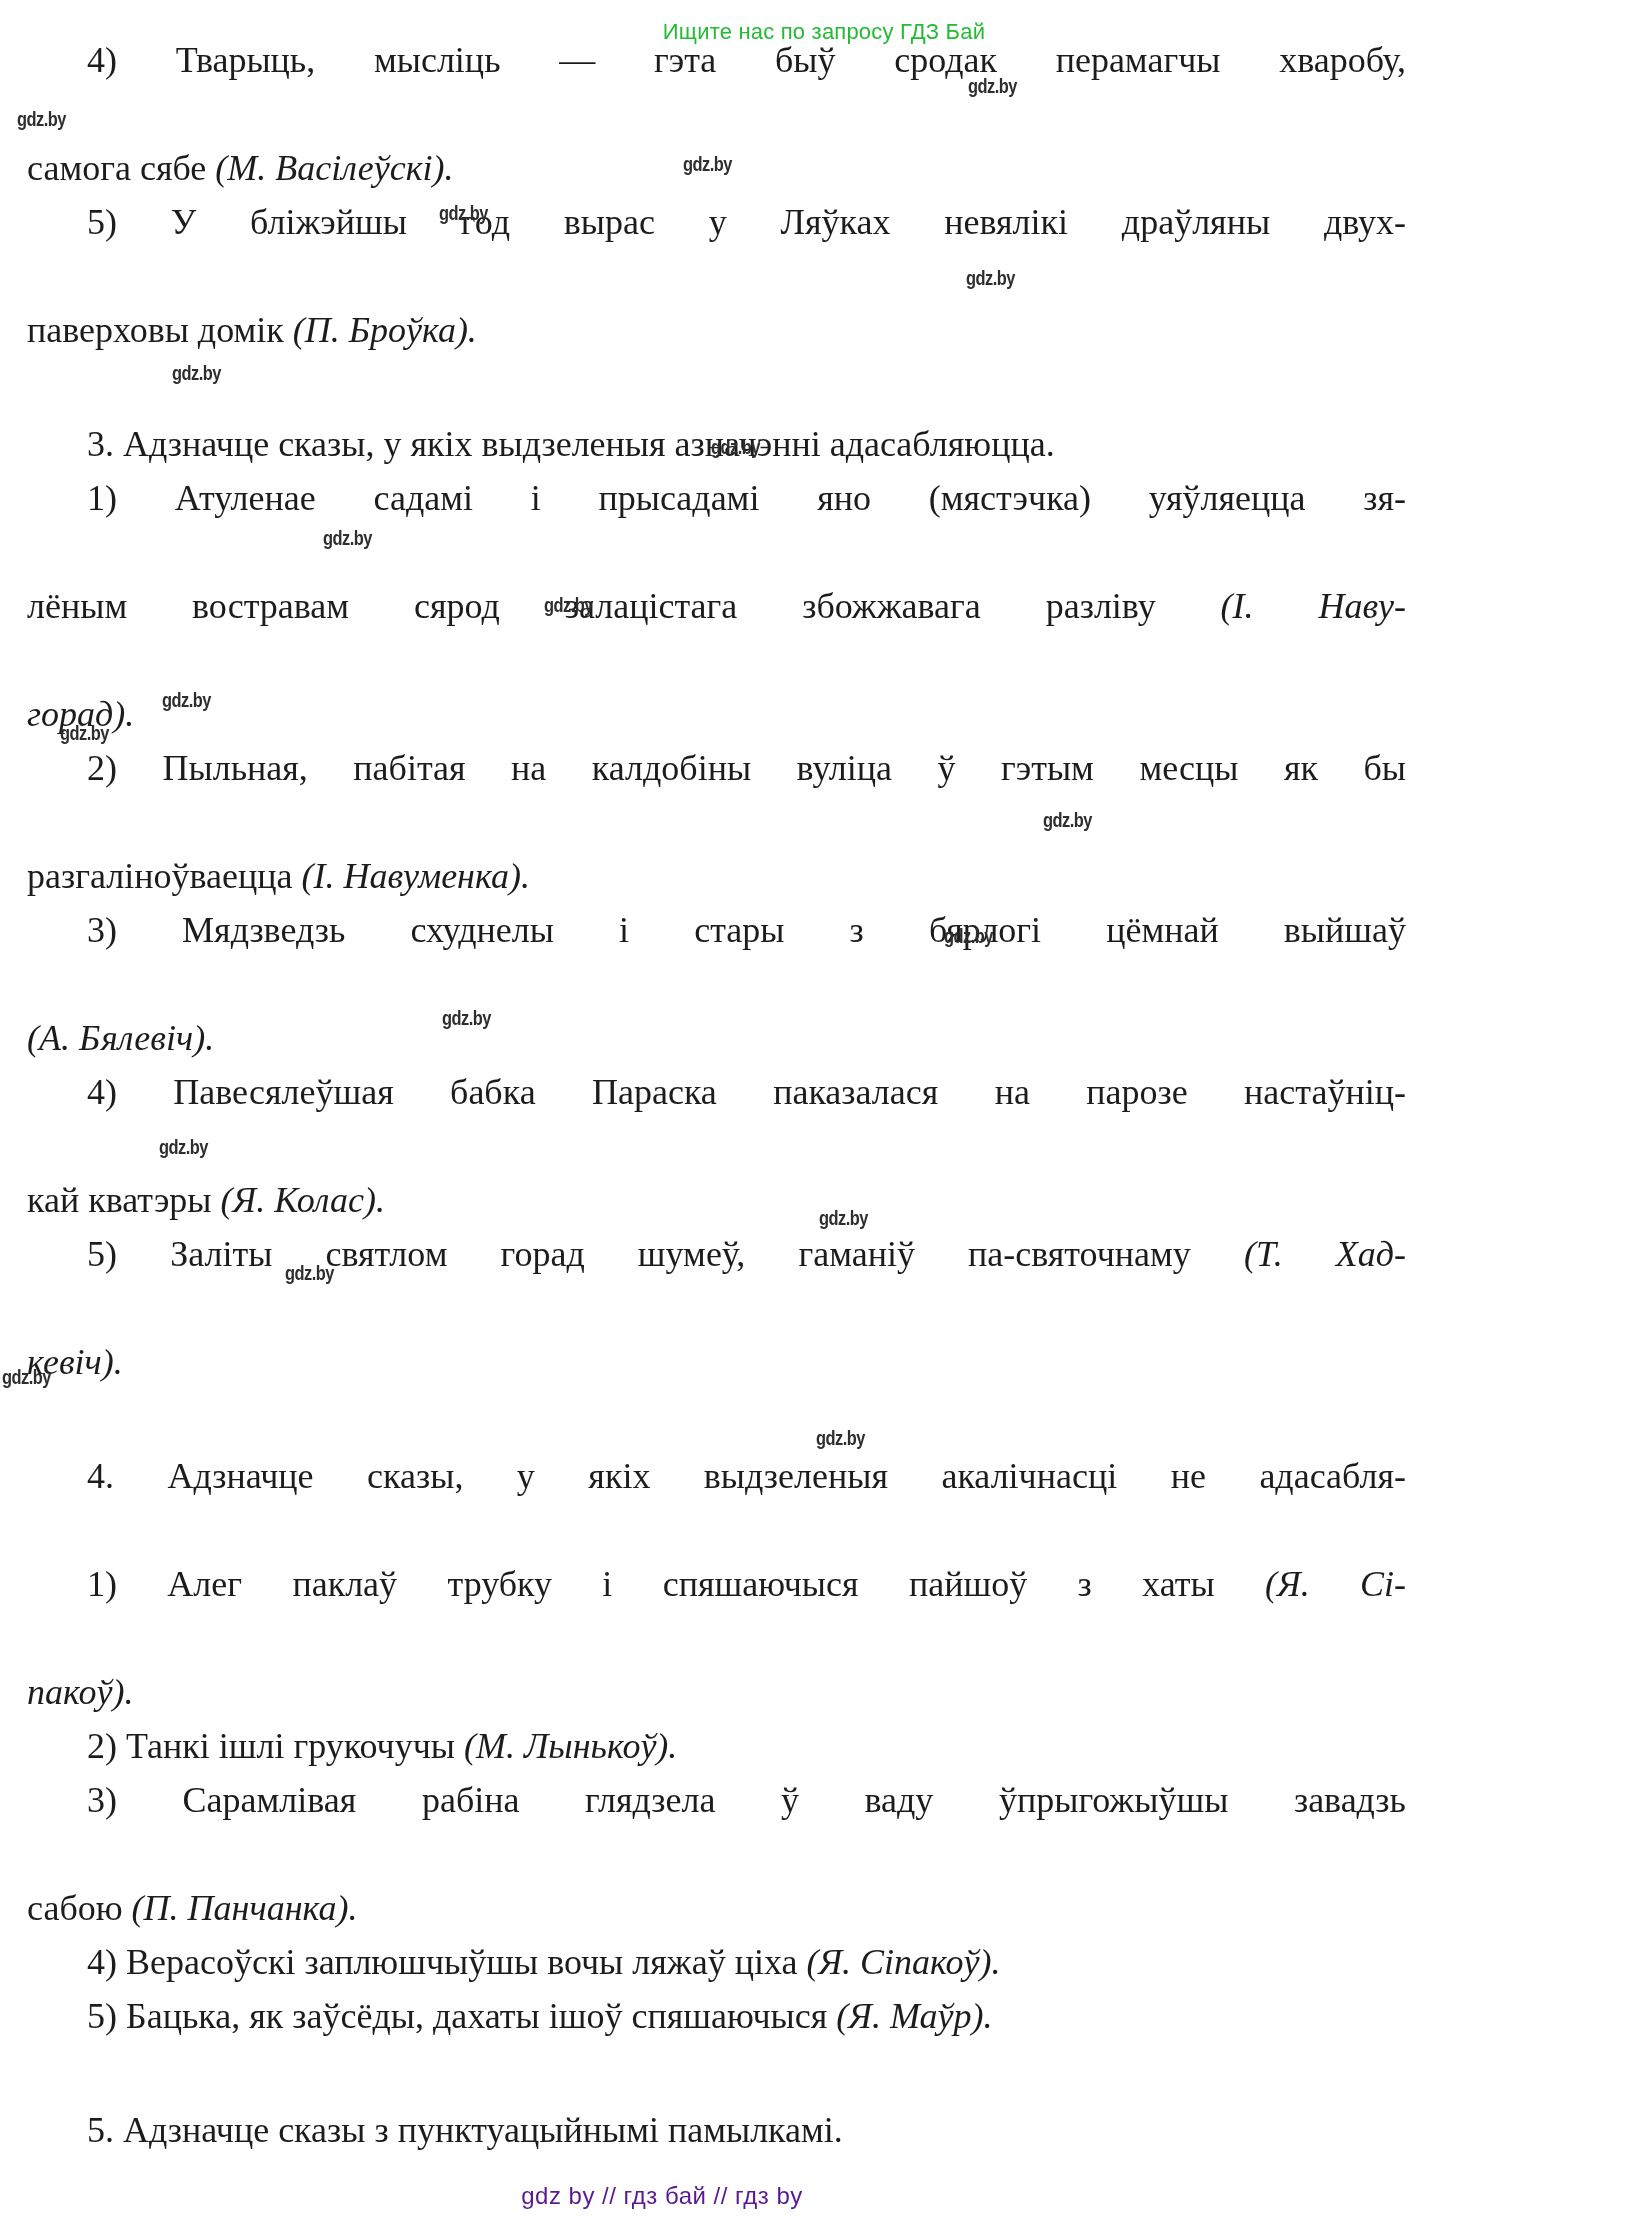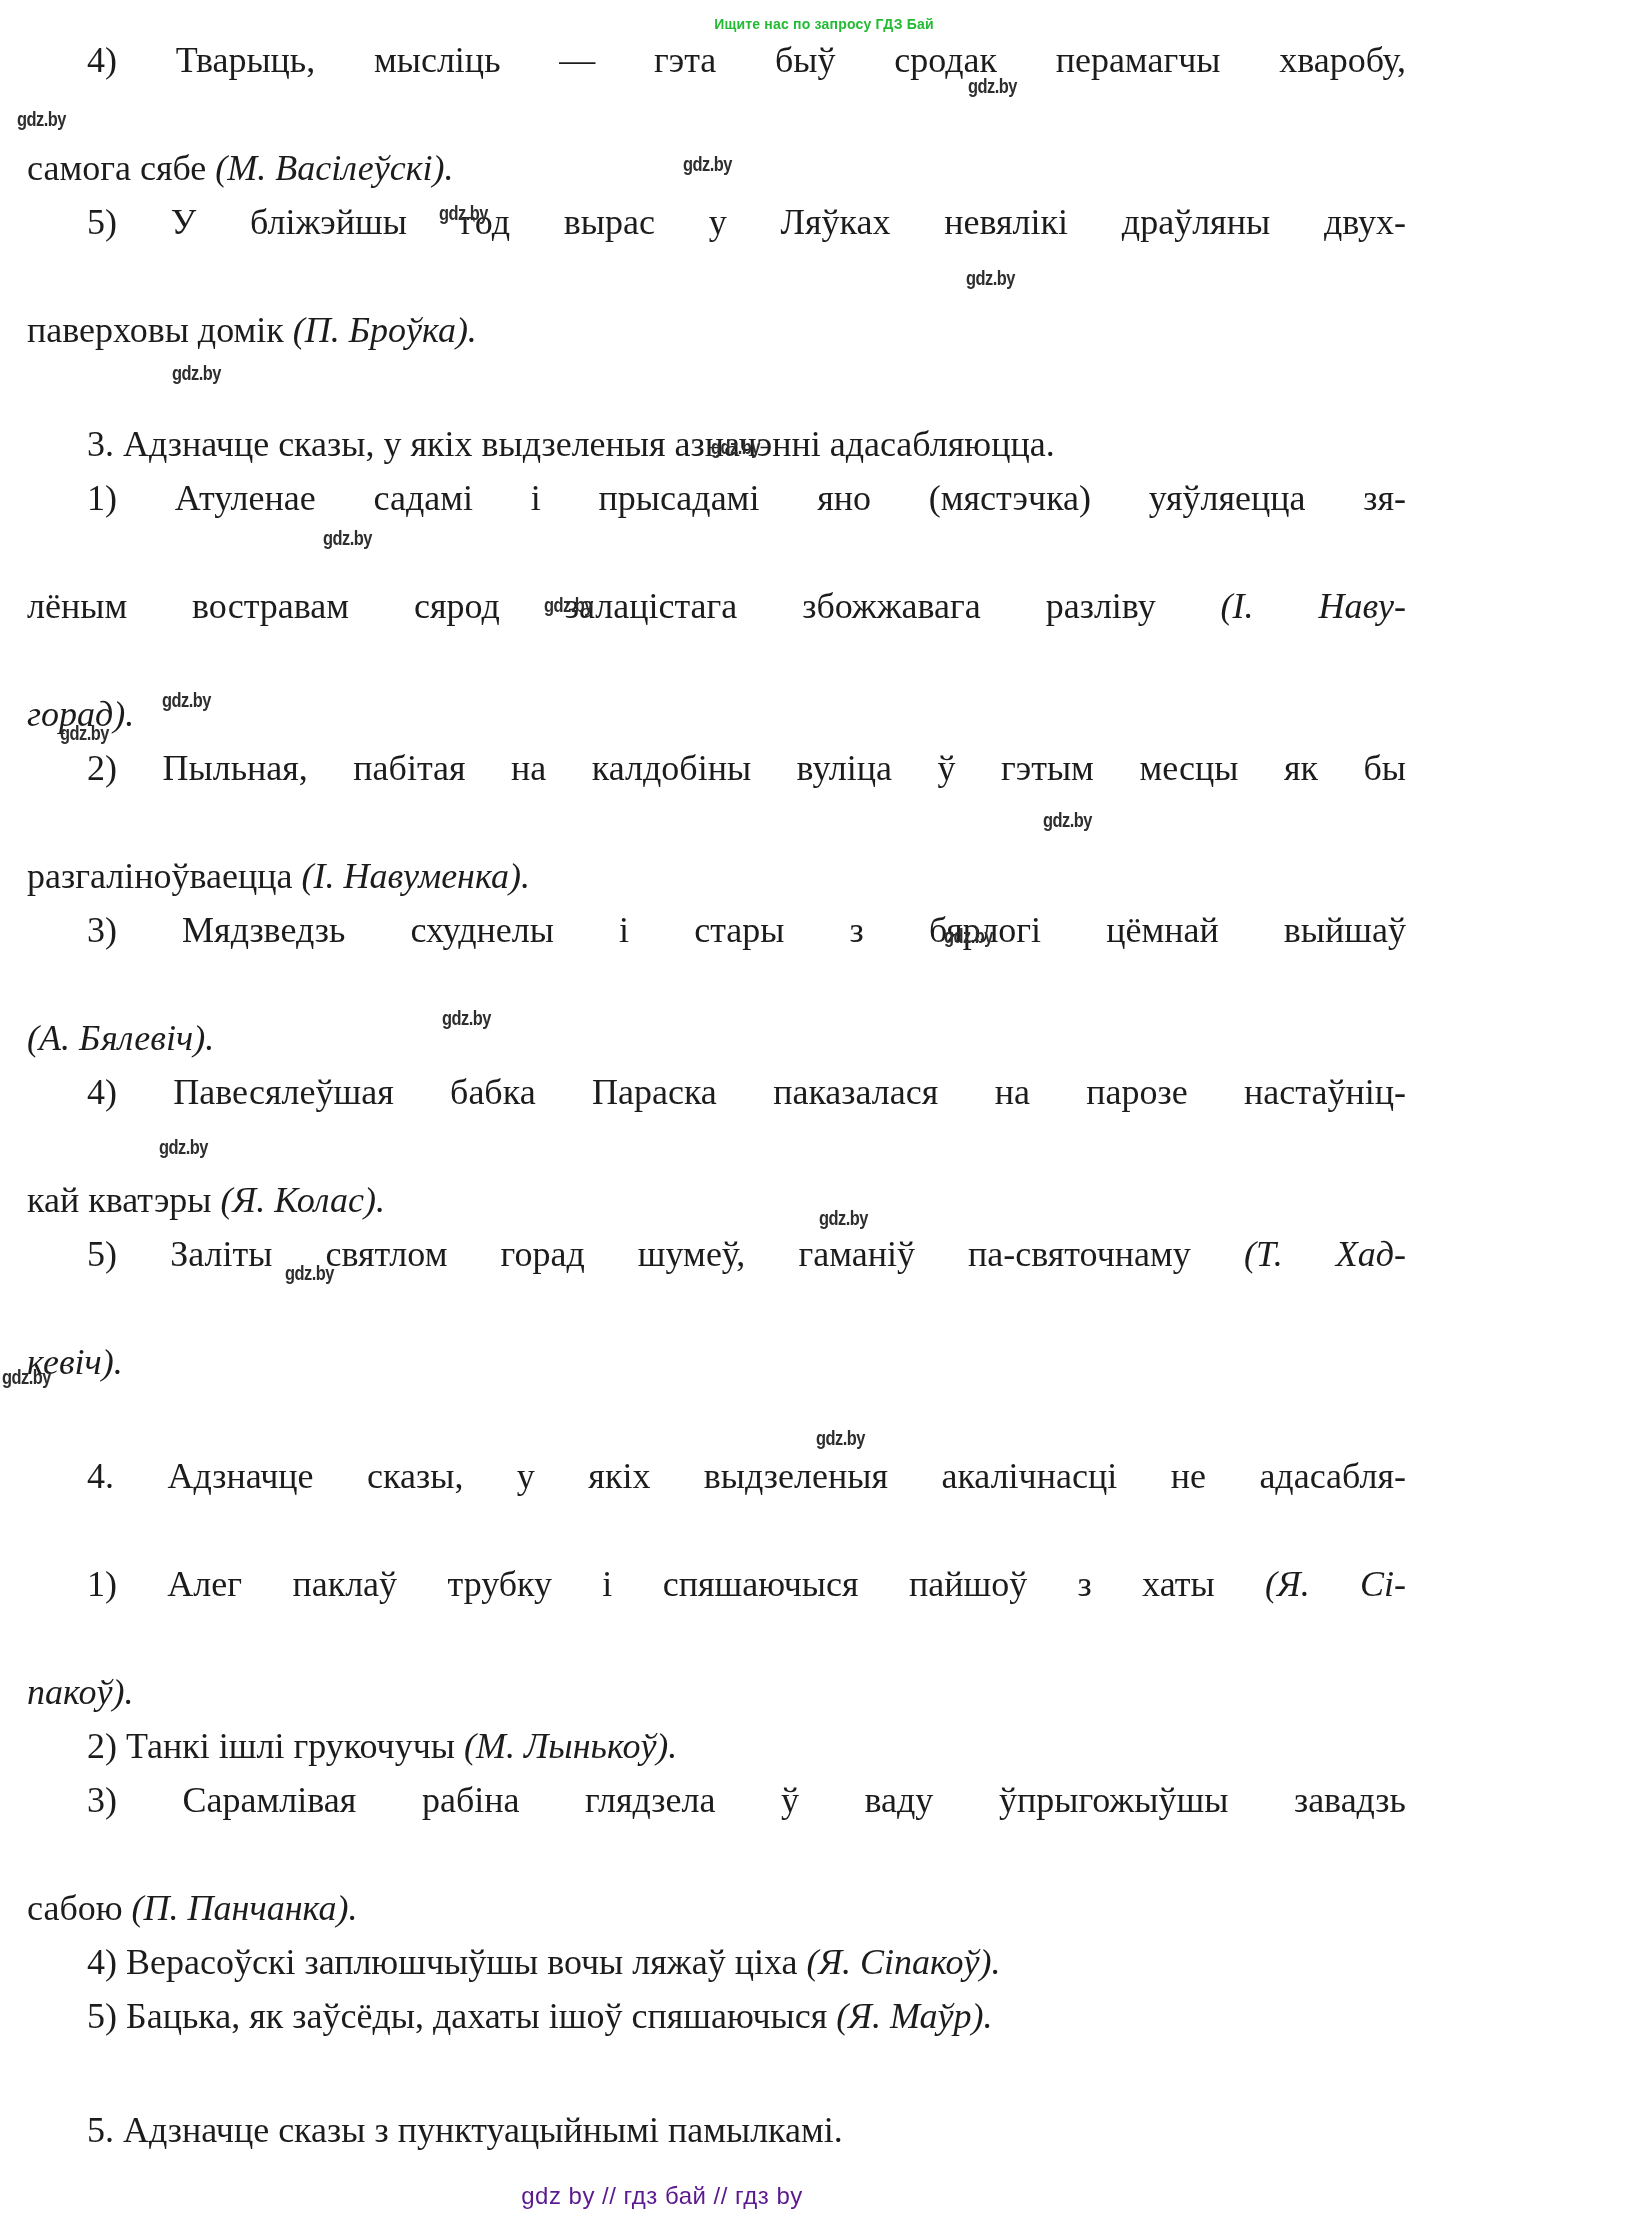--- a/index.html
+++ b/index.html
@@ -17,26 +17,26 @@
   }
 
   
   .promo-banner {
     position: absolute;
     top: 0;
     left: 0;
     width: 1648px;
     text-align: center;
     font-family: "Liberation Sans", sans-serif;
-    font-size: 14px;
-    font-weight: bold;
+    font-size: 22px;
+    font-weight: normal;
     color: #22bb33;
     letter-spacing: 0.2px;
     line-height: 27px;
-    padding-top: 11px;
+    padding-top: 18px;
     white-space: nowrap;
   }
 
   
   .page {
     position: absolute;
     top: 33px;
     left: 0;
     width: 1428px;
     padding: 0 22px 0 27px;

